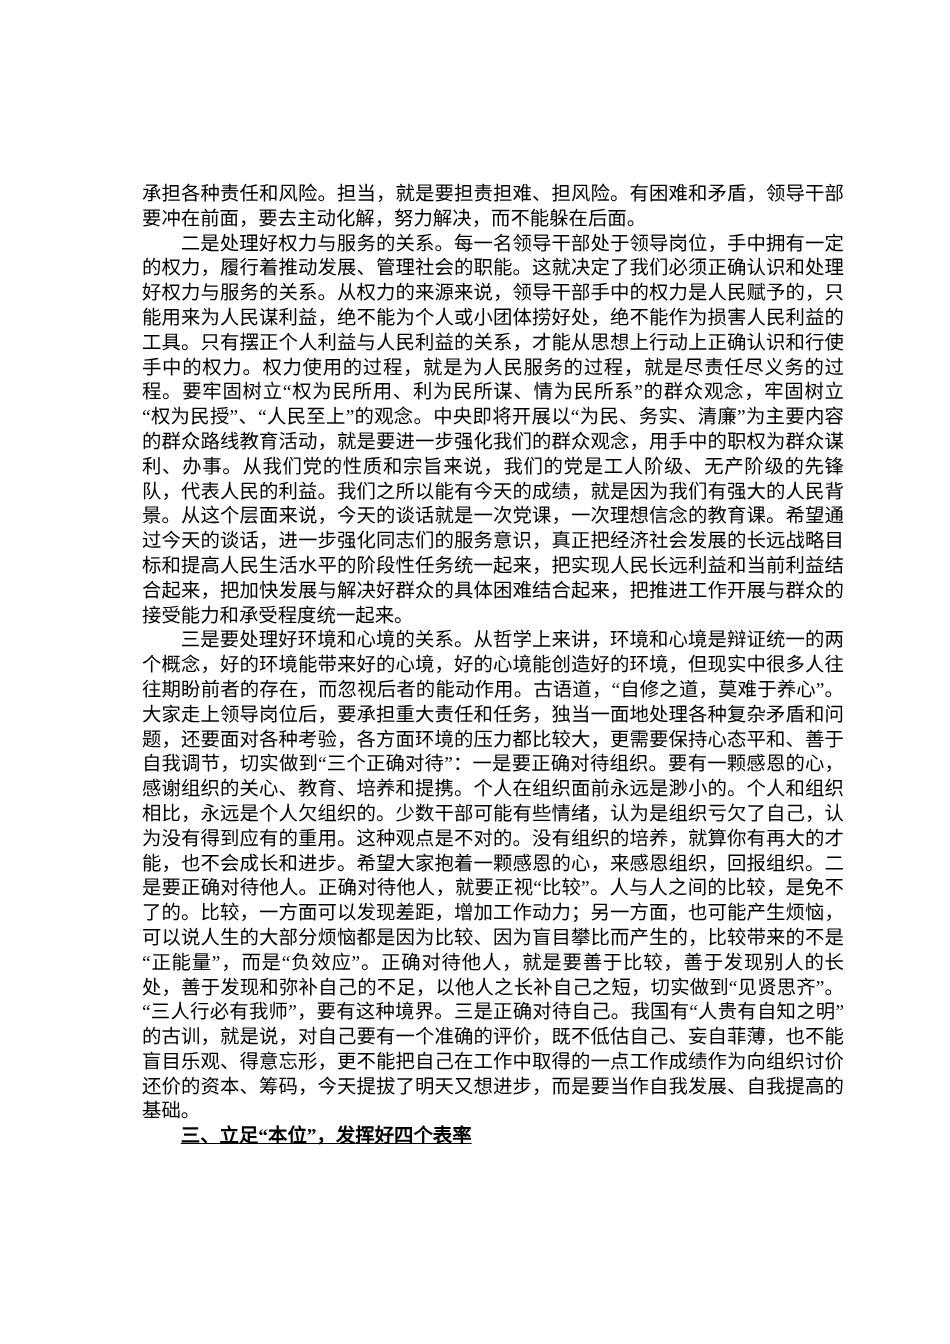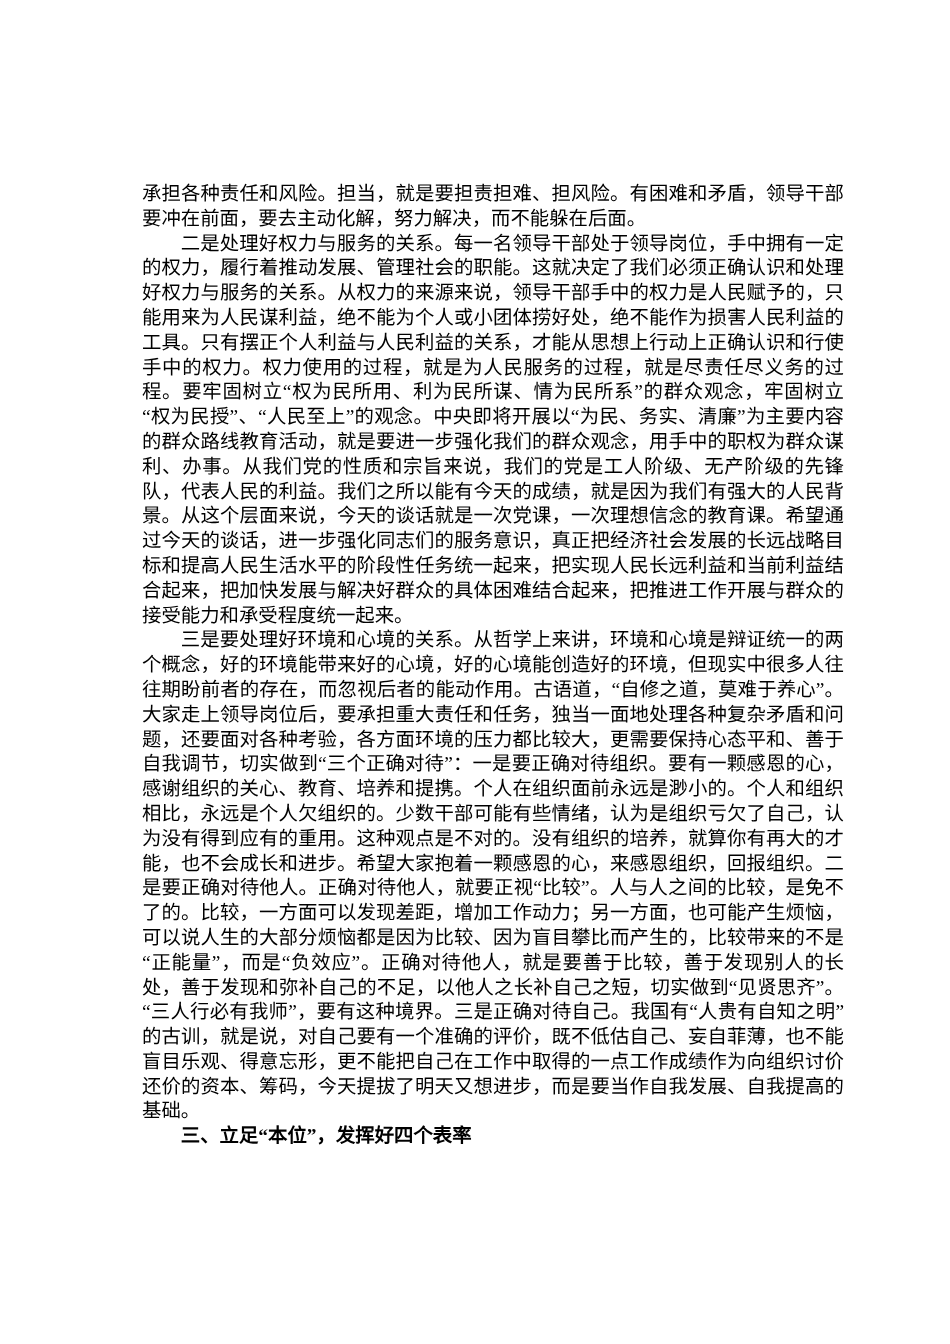--- a/index.html
+++ b/index.html
@@ -41,20 +41,21 @@
     word-break: normal;
   }
   .para.no-indent {
     text-indent: 0;
   }
   .lead {
     font-weight: 400;
   }
   .heading .lead {
     font-weight: 700;
+    text-decoration: underline;
   }
 </style>
 </head>
 <body>
 
 <div class="page">
   <div class="text-block">
 
     <p class="para no-indent"><span>承担各种责任和风险。担当，就是要担责担难、担风险。有困难和矛盾，领导干部要冲在前面，要去主动化解，努力解决，而不能躲在后面。</span></p>
 

